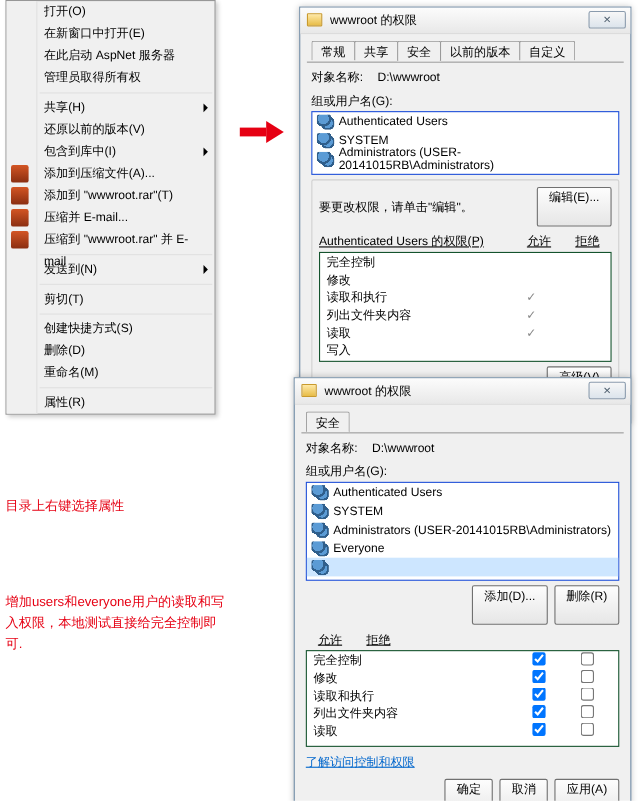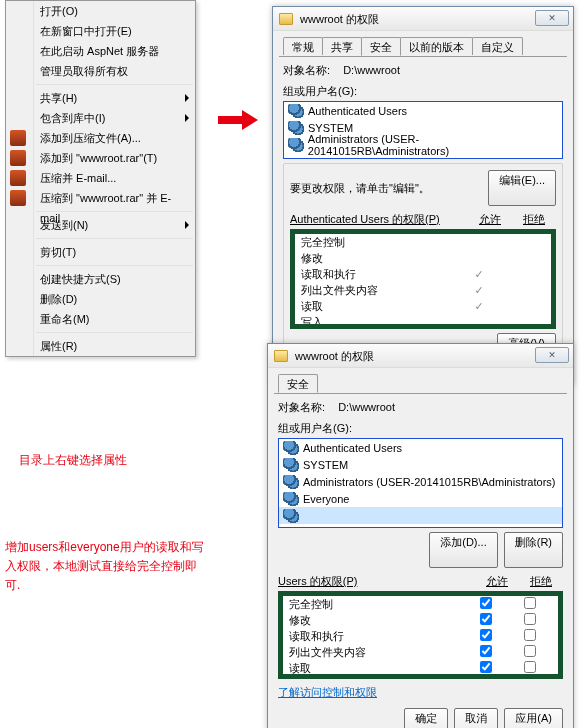--- a/index.html
+++ b/index.html
@@ -36,21 +36,21 @@
 .tabs { display: flex; gap: 0; border-bottom: 1px solid #9a9a9a; margin: 0 -4px 6px; padding-left: 4px; position: relative; height: 20px;}
 .tab { border: 1px solid #9a9a9a; border-bottom: none; border-radius: 2px 2px 0 0; background: #f0f0f0; padding: 2px 8px 0; height: 18px; margin-right: -1px; font-size: 11px; color: #000; }
 .tab.active { background: #f0f0f0; position: relative; z-index: 2; border-bottom: 1px solid #f0f0f0; margin-bottom: -1px; height: 19px;}
 
 
 .listbox { border: 1px solid #1d4ed8; background: #fff; }
 .lrow { display: flex; align-items: center; gap: 4px; padding: 1px 4px; height: 17px; }
 .lrow .uic { width: 16px; height: 14px; background: radial-gradient(circle at 6px 4px,#5b9bd5 35%,#2f5e8b 36% 50%,transparent 51%), radial-gradient(circle at 10px 8px,#5b9bd5 35%,#2f5e8b 36% 50%,transparent 51%); border-radius:2px; }
 
 
-.permgrid { border: 5px solid #14532d; background: #fff; }
+.permgrid { border: 1px solid #14532d; background: #fff; }
 .prow { display: flex; align-items: center; height: 16px; padding: 0 6px; }
 .prow .pname { flex: 1; }
 .prow .col { width: 44px; text-align: center; color: #888; }
 .prow .col.chk input { width: 12px; height: 12px; }
 .chkmark { color: #7a7a7a; }
 
 
 .btn { display: inline-block; border: 1px solid #707070; border-radius: 2px; background: linear-gradient(#fdfdfd,#e6e6e6); height: 36px; line-height: 18px; padding: 0 10px; font-size: 11px; }
 .btnrow { text-align: right; margin-top: 4px; display:flex; justify-content:flex-end; gap:6px;}
 .link { color: #0066cc; text-decoration: underline; }
@@ -65,39 +65,40 @@
 <body>
 
 <div class="ctxmenu" id="ctxmenu">
   <div class="strip"></div>
 <div class="mi">打开(O)</div>
     <div class="mi">在新窗口中打开(E)</div>
     <div class="mi">在此启动 AspNet 服务器</div>
     <div class="mi">管理员取得所有权</div>
     <div class="sep"></div>
     <div class="mi">共享(H)<div class="sub"></div></div>
+    <div class="mi">还原以前的版本(V)</div>
     <div class="mi">包含到库中(I)<div class="sub"></div></div>
     <div class="mi">添加到压缩文件(A)...<div class="ic ic-rar"></div></div>
     <div class="mi">添加到 "wwwroot.rar"(T)<div class="ic ic-rar"></div></div>
     <div class="mi">压缩并 E-mail...<div class="ic ic-rar"></div></div>
     <div class="mi">压缩到 "wwwroot.rar" 并 E-mail<div class="ic ic-rar"></div></div>
     <div class="sep"></div>
     <div class="mi">发送到(N)<div class="sub"></div></div>
     <div class="sep"></div>
     <div class="mi">剪切(T)</div>
     <div class="sep"></div>
     <div class="mi">创建快捷方式(S)</div>
     <div class="mi">删除(D)</div>
     <div class="mi">重命名(M)</div>
     <div class="sep"></div>
     <div class="mi">属性(R)</div>
   </div>
 
 <div class="arr-right" style="left:218px; top:110px"></div>
-<div class="anno" style="left:19px; top:451px">目录上右键选择属性</div>
+<div class="anno" style="left:5px; top:451px">目录上右键选择属性</div>
 <div class="anno" style="left:407px; top:280px">点击编辑</div>
 <div class="arr-down" style="left:424px; top:297px"></div>
 <div class="anno" style="left:5px; top:538px; width:200px">增加users和everyone用户的读取和写入权限，本地测试直接给完全控制即可.</div>
 
 <div class="dlg" style="left:272px; top:6px; width:302px;">
   <div class="titlebar">
     <span class="fic"></span>
     <span>wwwroot 的权限</span>
     <div class="close">✕</div>
   </div>
@@ -212,21 +213,20 @@
         </div>
         <div class="lrow" style="background: rgb(205, 230, 255);">
           <div class="uic"></div>
         </div>
       </div>
     <div class="btnrow">
       <span class="btn">添加(D)...</span>
       <span class="btn">删除(R)</span>
     </div>
     <div class="permhdr">
-      <span class="spacer">Users 的权限(P)</span>
       <span class="col">允许</span>
       <span class="col">拒绝</span>
     </div>
     <div class="permgrid" style="height:88px" id="dlg2perm">
         <div class="prow">
           <span class="pname">完全控制</span>
           <span class="col chk"><input type="checkbox" checked="" style=""></span>
           <span class="col chk"><input type="checkbox" style=""></span>
         </div>
         <div class="prow">

